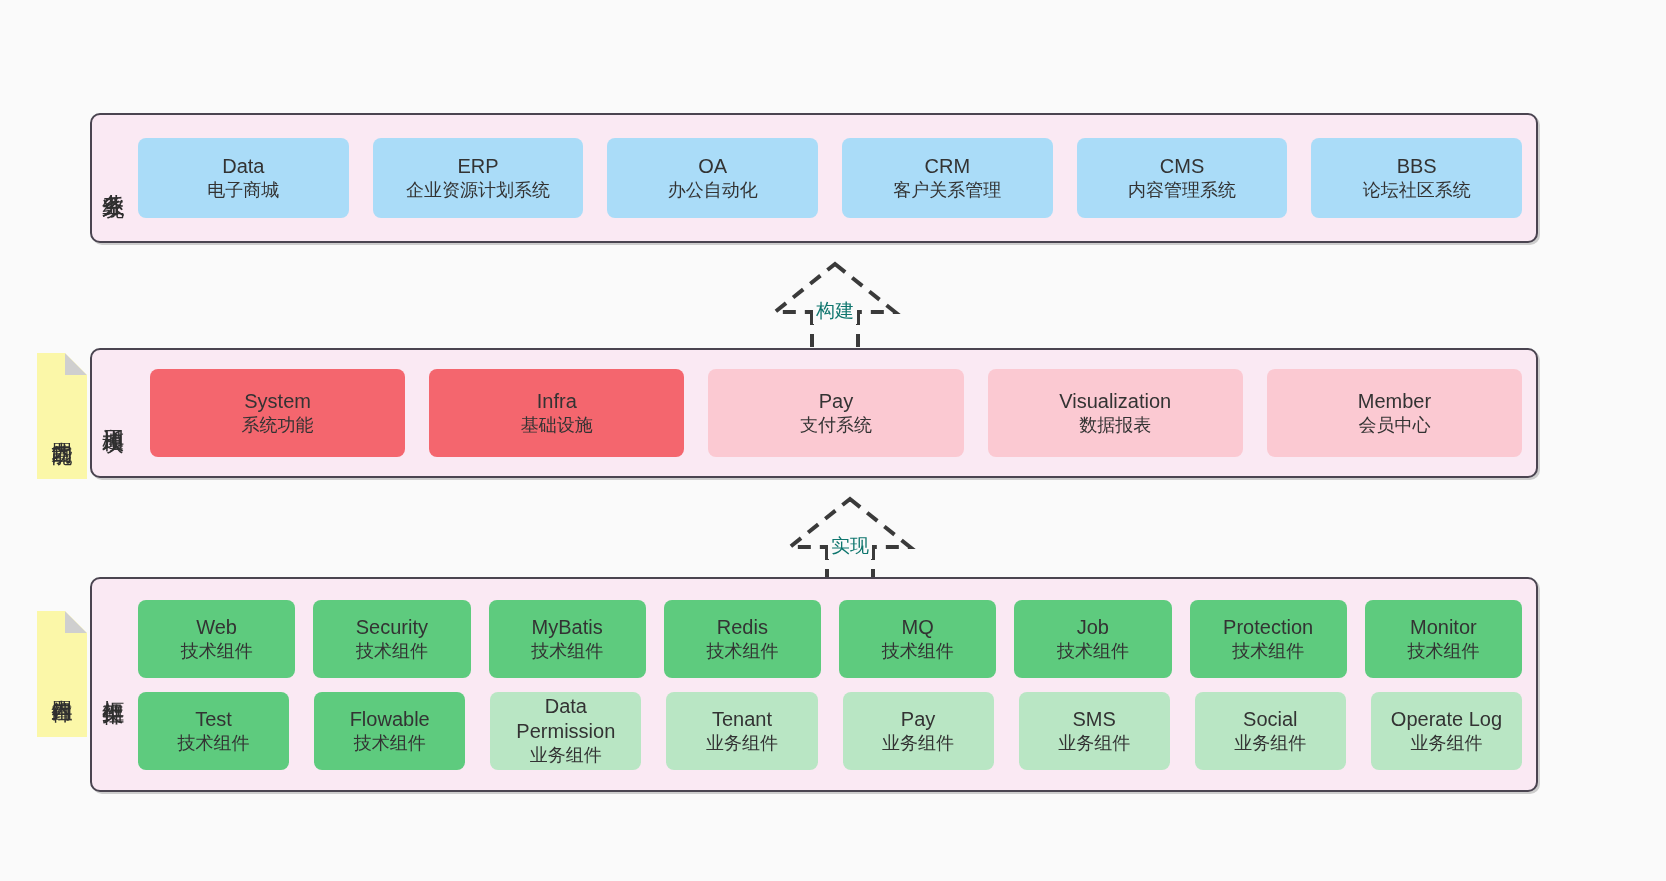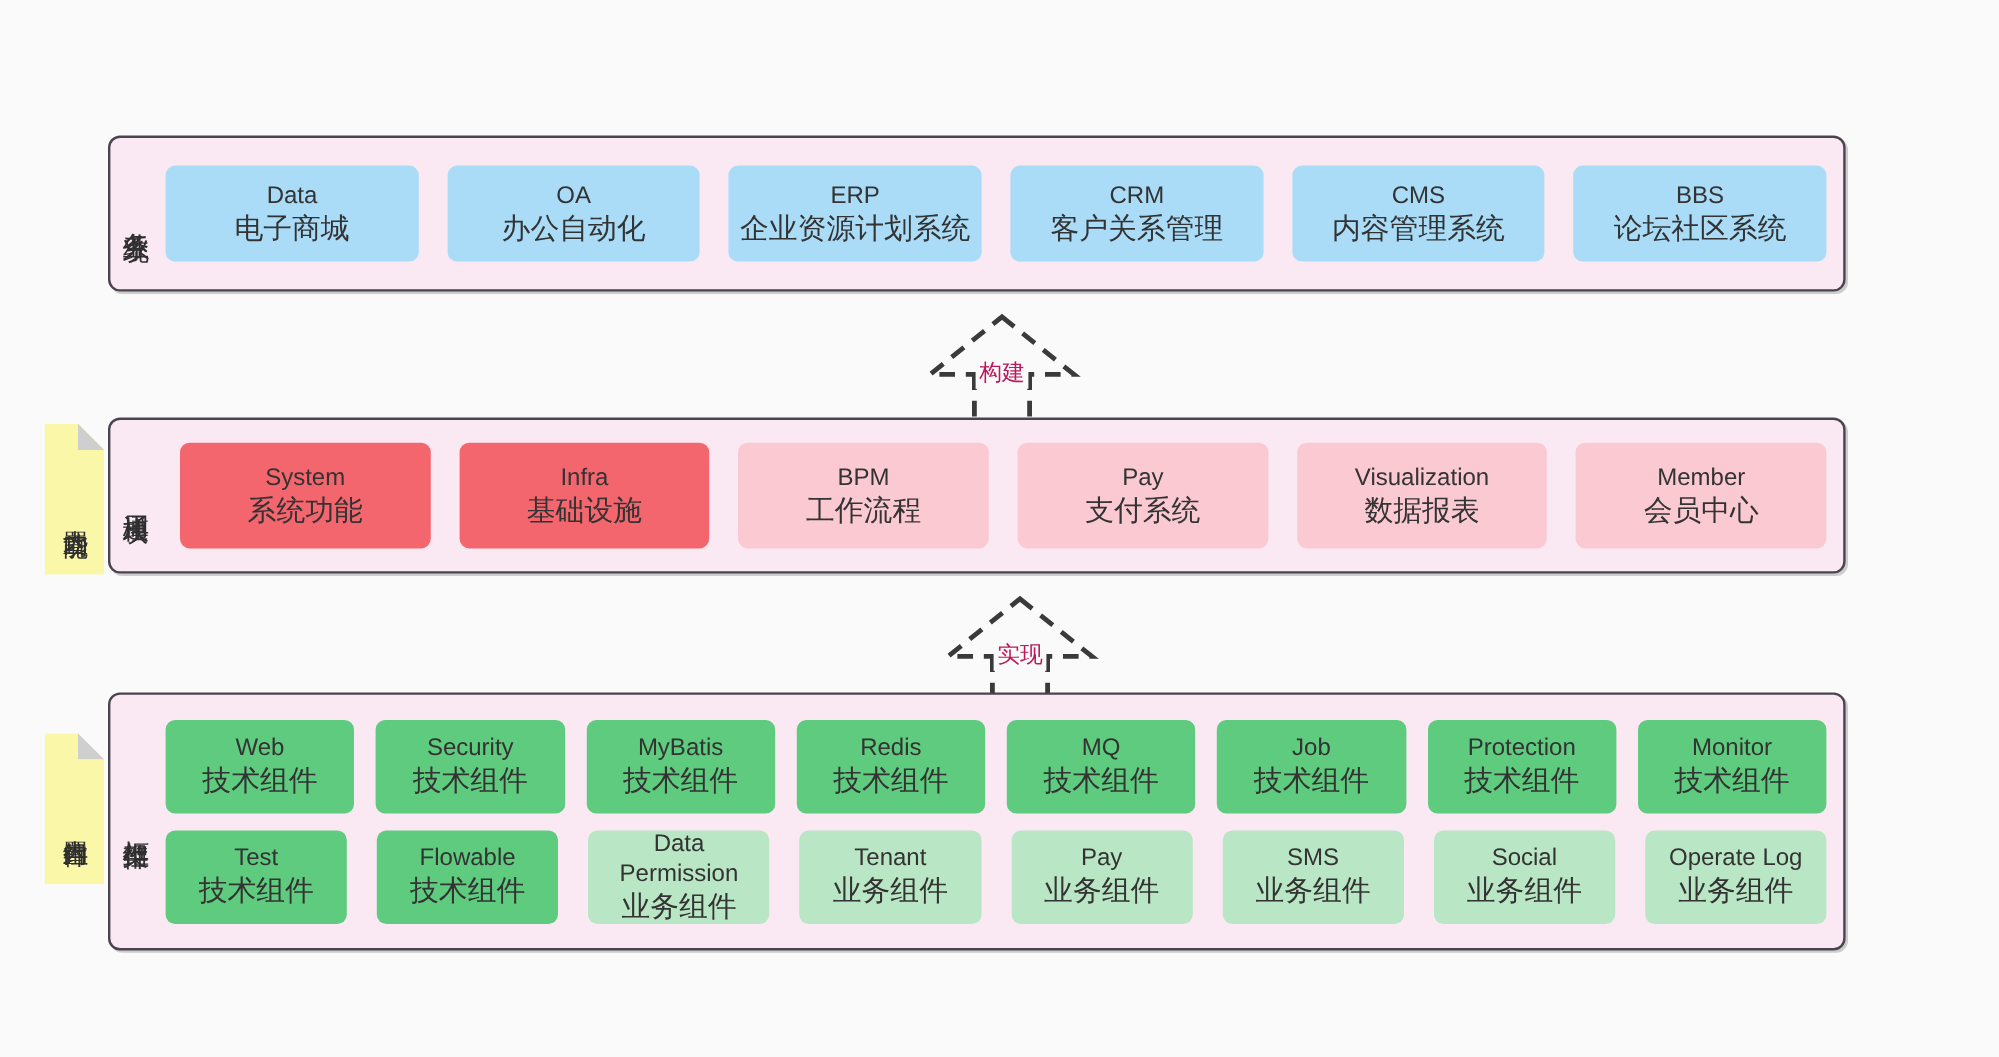--- a/index.html
+++ b/index.html
@@ -73,21 +73,21 @@
     text-align: center;
     box-sizing: border-box;
     padding: 6px 4px;
     line-height: 1.25;
   }
   .card .en {
     font-size: 20px;
     white-space: nowrap;
   }
   .card .cn {
-    font-size: 24px;
+    font-size: 18px;
     white-space: nowrap;
   }
   .card.wrap .en { white-space: normal; }
 
   .card.blue   { background: #aadcf8; height: 80px; }
   .card.red    { background: #f4666e; height: 88px; }
   .card.pink   { background: #fbc9d2; height: 88px; }
   .card.green  { background: #5ecb7e; height: 78px; }
   .card.mint   { background: #b9e6c4; height: 78px; }
 
@@ -121,46 +121,46 @@
 
   
   .arrow {
     position: absolute;
     pointer-events: none;
   }
   .arrow svg { display: block; overflow: visible; }
   .arrow-label {
     position: absolute;
     font-size: 19px;
-    color: #be185d;
+    color: #0f766e;
     background: #fafafa;
     padding: 0 3px;
     white-space: nowrap;
   }
 </style>
 </head>
 <body>
 
 <div class="canvas">
 
   <div class="layer" style="left:90px; top:113px; width:1448px; height:130px;">
     <div class="layer-title">业务系统</div>
     <div class="layer-body">
       <div class="row">
         <div class="card blue">
           <span class="en">Data</span>
           <span class="cn">电子商城</span>
         </div>
         <div class="card blue">
+          <span class="en">ERP</span>
+          <span class="cn">企业资源计划系统</span>
+        </div>
+        <div class="card blue">
           <span class="en">OA</span>
           <span class="cn">办公自动化</span>
-        </div>
-        <div class="card blue">
-          <span class="en">ERP</span>
-          <span class="cn">企业资源计划系统</span>
         </div>
         <div class="card blue">
           <span class="en">CRM</span>
           <span class="cn">客户关系管理</span>
         </div>
         <div class="card blue">
           <span class="en">CMS</span>
           <span class="cn">内容管理系统</span>
         </div>
         <div class="card blue">
@@ -187,24 +187,20 @@
       <div class="row">
         <div class="card red">
           <span class="en">System</span>
           <span class="cn">系统功能</span>
         </div>
         <div class="card red">
           <span class="en">Infra</span>
           <span class="cn">基础设施</span>
         </div>
         <div class="card pink">
-          <span class="en">BPM</span>
-          <span class="cn">工作流程</span>
-        </div>
-        <div class="card pink">
           <span class="en">Pay</span>
           <span class="cn">支付系统</span>
         </div>
         <div class="card pink">
           <span class="en">Visualization</span>
           <span class="cn">数据报表</span>
         </div>
         <div class="card pink">
           <span class="en">Member</span>
           <span class="cn">会员中心</span>

